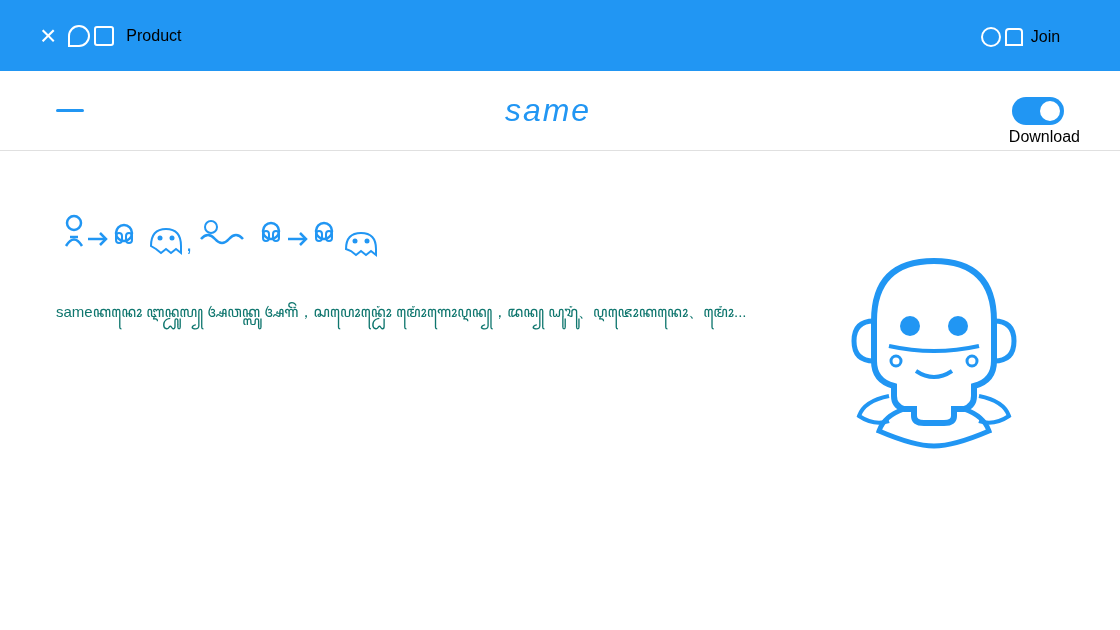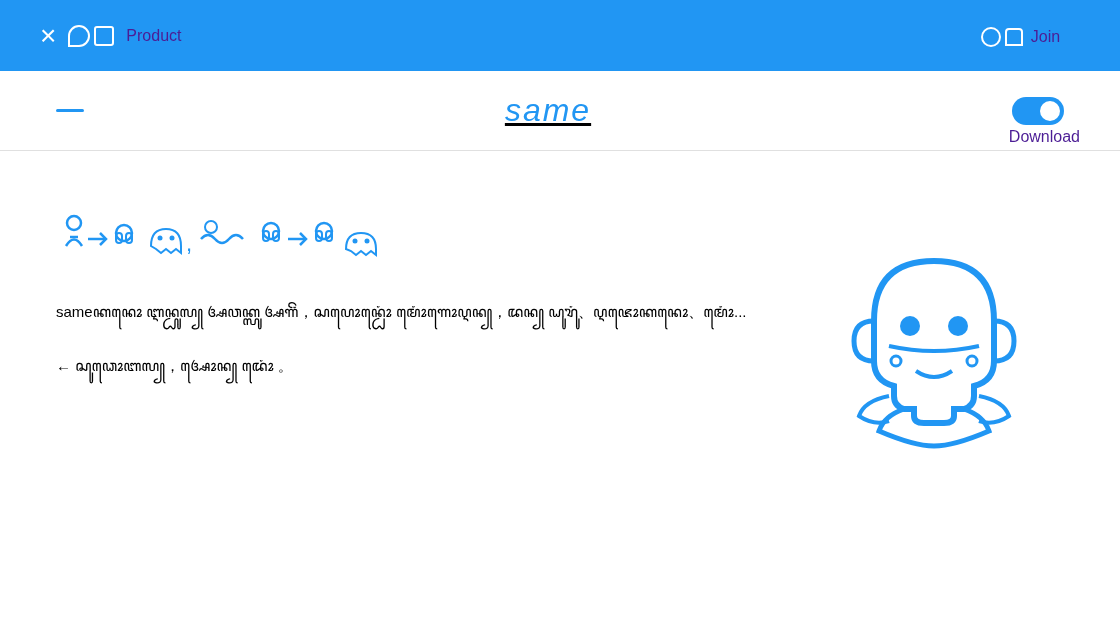--- a/index.html
+++ b/index.html
@@ -18,21 +18,21 @@
     .nav-close {
       color: #fff;
       font-size: 28px;
       font-weight: 300;
       cursor: pointer;
       line-height: 1;
     }
     .nav-center { display: flex; align-items: center; gap: 80px; flex-direction: column; }
     .nav-item {
       display: flex; align-items: center; gap: 8px;
-      color: #4c1d95; font-size: 16px; font-weight: 500; cursor: pointer;
+      color: #000000; font-size: 16px; font-weight: 500; cursor: pointer;
     }
     .nav-icon-box {
       display: flex; align-items: center; gap: 4px;
     }
     
     .icon-product-1 { width:22px;height:22px; border:2.5px solid #fff; border-radius:50% 50% 50% 0; display:inline-block; }
     .icon-product-2 { width:20px;height:20px; border:2.5px solid #fff; border-radius:3px; display:inline-block; position:relative; }
     .icon-join-1 { width:18px;height:18px; border:2.5px solid #fff; border-radius:50%; display:inline-block; position:relative; }
     .icon-join-2 { width:18px;height:22px; border:2.5px solid #fff; border-radius:4px; display:inline-block; }
     .icon-about-1 { width:20px;height:20px; border:2.5px solid #fff; border-radius:50%; display:inline-block; }
@@ -41,21 +41,20 @@
     .icon-download-2 { width:18px;height:18px; border:2.5px solid #fff; border-radius:50%; display:inline-block; }
 
     
     .header {
       padding: 0 56px;
       height: 80px;
       display: flex;
       align-items: center;
       justify-content: space-between;
       border-bottom: 1.5px solid #e0e0e0;
-      text-decoration: underline;
     }
     .header-dash {
       width: 28px; height: 3px; background: #2196F3;
       border-radius: 2px;
     }
     .header-logo {
       font-size: 32px; color: #2196F3; letter-spacing: 2px;
       font-weight: 400; font-style: italic;
     }
     
@@ -81,21 +80,21 @@
       width: 260px;
       display: flex;
       align-items: center;
       justify-content: center;
       padding-top: 20px;
     }
 
     
     .text-block {
       margin-bottom: 28px;
-      color: #000000;
+      color: #0f766e;
       font-size: 15px;
       line-height: 1.7;
       margin-top: 12px;
     }
     .text-icons-row {
       display: flex; align-items: center; gap: 4px;
       flex-wrap: wrap;
       margin-bottom: 28px;
     }
 
@@ -190,23 +189,20 @@
         <path d="M290 38 Q290 22 305 22 Q320 22 320 38 L320 44 L315 40 L310 44 L305 40 L300 44 L295 40 Z" fill="none" stroke="#2196F3" stroke-width="2"></path>
         <circle cx="299" cy="30" r="2.5" fill="#2196F3"></circle>
         <circle cx="311" cy="30" r="2.5" fill="#2196F3"></circle>
       </svg>
     </div>
 
     <div class="text-block">
       <span>sameꦏꦤꦺꦴ ꦆꦤ꧀ꦝꦸꦭ꧀ ꦄꦮꦏ꧀ꦭꦸ ꦄꦒꦼꦁ，ꦱꦥꦺꦴꦤ꧀ꦝꦺꦴꦁ ꦩꦺꦴꦁꦒꦺꦴꦉꦤ꧀，ꦢꦤ꧀ ꦝꦸꦫꦸꦁ、ꦉꦗꦺꦴꦏꦤꦺꦴ、ꦩꦺꦴꦁ...</span>
     </div>
 
-    <div class="text-block">
-      <span>← ꦱꦸꦣꦺꦴꦧꦭ꧀，ꦄꦺꦴꦤ꧀ ꦢꦺꦴꦁ 。</span>
-    </div>
 
 
   </div>
 
   <div class="main-right">
     <svg class="mascot-svg" viewBox="0 0 200 220">
 
       <path d="M40 90 Q40 30 100 30 Q160 30 160 90 L160 130 Q160 150 140 155 L140 165 Q140 175 130 178 L120 178 L120 185 Q120 192 110 192 L90 192 Q80 192 80 185 L80 178 L70 178 Q60 175 60 165 L60 155 Q40 150 40 130 Z" fill="none" stroke="#2196F3" stroke-width="6"></path>
 
       <circle cx="76" cy="95" r="10" fill="#2196F3"></circle>

